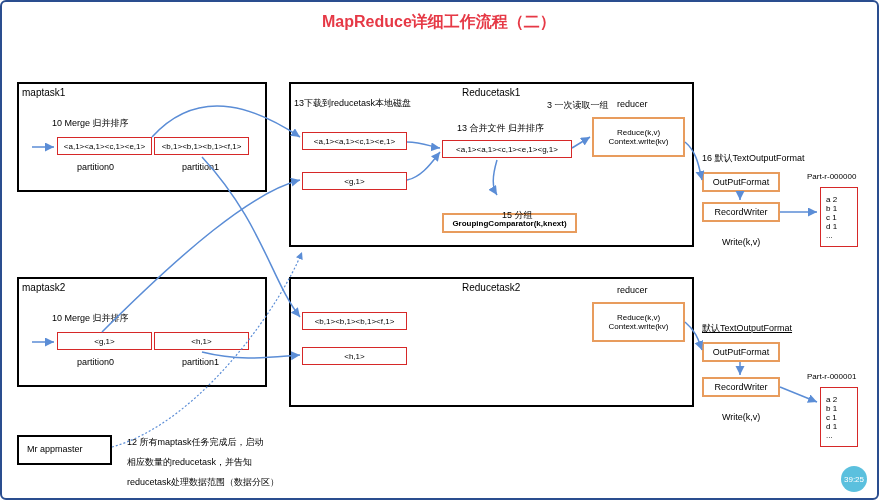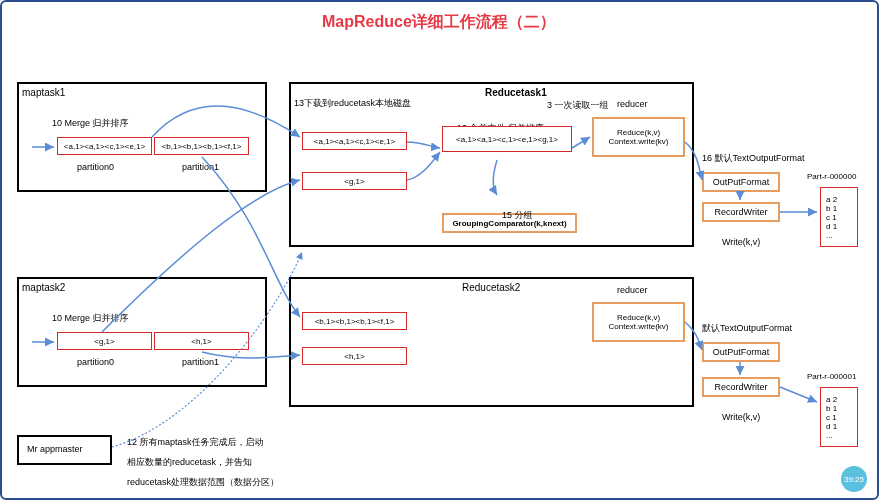--- a/index.html
+++ b/index.html
@@ -100,26 +100,26 @@
 <div class="container-box" style="left:15px;top:275px;width:250px;height:110px;"></div>
 <div class="label" style="left:20px;top:280px;">maptask2</div>
 <div class="caption" style="left:50px;top:310px;">10 Merge 归并排序</div>
 <div class="data-box" style="left:55px;top:330px;width:95px;height:18px;">&lt;g,1&gt;</div>
 <div class="data-box" style="left:152px;top:330px;width:95px;height:18px;">&lt;h,1&gt;</div>
 <div class="caption" style="left:75px;top:355px;">partition0</div>
 <div class="caption" style="left:180px;top:355px;">partition1</div>
 
 <div class="container-box" style="left:287px;top:80px;width:405px;height:165px;"></div>
 <div class="caption" style="left:292px;top:95px;">13下载到reducetask本地磁盘</div>
-<div class="label" style="left:483px;top:85px;font-weight:bold;">Reducetask1</div>
+<div class="label" style="left:460px;top:85px;">Reducetask1</div>
 <div class="data-box" style="left:300px;top:130px;width:105px;height:18px;">&lt;a,1&gt;&lt;a,1&gt;&lt;c,1&gt;&lt;e,1&gt;</div>
 <div class="data-box" style="left:300px;top:170px;width:105px;height:18px;">&lt;g,1&gt;</div>
 <div class="caption" style="left:455px;top:120px;">13 合并文件 归并排序</div>
 <div class="caption" style="left:545px;top:97px;">3 一次读取一组</div>
-<div class="data-box" style="left:440px;top:124px;width:130px;height:26px;">&lt;a,1&gt;&lt;a,1&gt;&lt;c,1&gt;&lt;e,1&gt;&lt;g,1&gt;</div>
+<div class="data-box" style="left:440px;top:138px;width:130px;height:18px;">&lt;a,1&gt;&lt;a,1&gt;&lt;c,1&gt;&lt;e,1&gt;&lt;g,1&gt;</div>
 <div class="orange-box" style="left:440px;top:211px;width:135px;height:18px;font-size:8px;font-weight:bold;">GroupingComparator(k,knext)</div>
 <div class="caption" style="left:500px;top:207px;">15 分组</div>
 <div class="caption" style="left:615px;top:97px;">reducer</div>
 <div class="orange-box" style="left:590px;top:115px;width:93px;height:40px;white-space:pre-line;font-size:8px;">Reduce(k,v)
 Context.write(kv)</div>
 <div class="caption" style="left:700px;top:150px;">16 默认TextOutputFormat</div>
 <div class="orange-box" style="left:700px;top:170px;width:78px;height:18px;">OutPutFormat</div>
 <div class="orange-box" style="left:700px;top:200px;width:78px;height:18px;">RecordWriter</div>
 <div class="caption" style="left:720px;top:235px;">Write(k,v)</div>
 <div class="caption" style="left:805px;top:170px;font-size:8px;">Part-r-000000</div>
@@ -129,21 +129,21 @@
 d 1
 ...</div>
 
 <div class="container-box" style="left:287px;top:275px;width:405px;height:130px;"></div>
 <div class="label" style="left:460px;top:280px;">Reducetask2</div>
 <div class="data-box" style="left:300px;top:310px;width:105px;height:18px;">&lt;b,1&gt;&lt;b,1&gt;&lt;b,1&gt;&lt;f,1&gt;</div>
 <div class="data-box" style="left:300px;top:345px;width:105px;height:18px;">&lt;h,1&gt;</div>
 <div class="caption" style="left:615px;top:283px;">reducer</div>
 <div class="orange-box" style="left:590px;top:300px;width:93px;height:40px;white-space:pre-line;font-size:8px;">Reduce(k,v)
 Context.write(kv)</div>
-<div class="caption" style="left:700px;top:320px;">默认TextOutputFormat</div>
+<div class="caption" style="left:700px;top:320px;text-decoration:underline;">默认TextOutputFormat</div>
 <div class="orange-box" style="left:700px;top:340px;width:78px;height:18px;">OutPutFormat</div>
 <div class="orange-box" style="left:700px;top:375px;width:78px;height:18px;">RecordWriter</div>
 <div class="caption" style="left:720px;top:410px;">Write(k,v)</div>
 <div class="caption" style="left:805px;top:370px;font-size:8px;">Part-r-000001</div>
 <div class="data-box" style="left:818px;top:385px;width:38px;height:60px;white-space:pre-line;font-size:8px;text-align:left;padding-left:5px;justify-content:flex-start;">a 2
 b 1
 c 1
 d 1
 ...</div>
 

